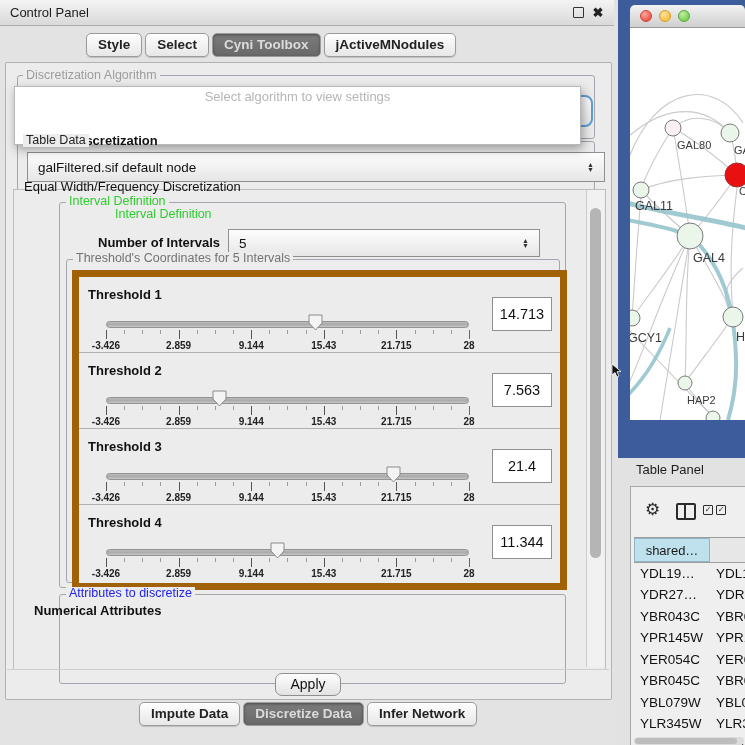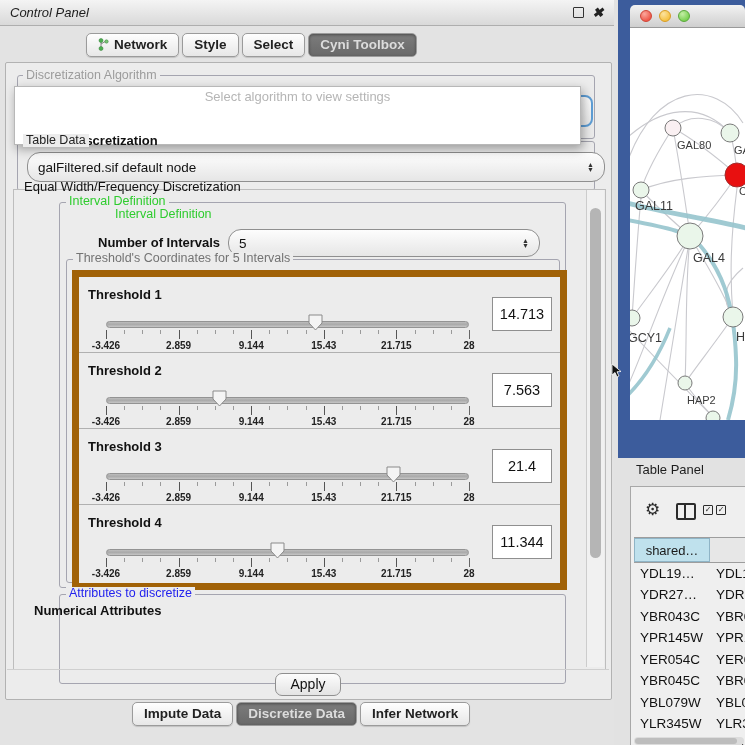--- a/index.html
+++ b/index.html
@@ -3,55 +3,55 @@
 <meta charset="utf-8">
 <style>
   html,body{margin:0;padding:0;}
   body{width:745px;height:745px;overflow:hidden;position:relative;
        font-family:"Liberation Sans",sans-serif;background:#e2e2e2;
        -webkit-font-smoothing:antialiased;}
   .abs{position:absolute;}
   
   #control-panel{left:0;top:0;width:614px;height:745px;background:#e3e3e3;}
   #cp-titlebar{left:0;top:0;width:614px;height:25px;
-    background:linear-gradient(#f4f4f4,#d9d9d9);border-bottom:1px solid #aeaeae;font-style:italic;}
+    background:linear-gradient(#f4f4f4,#d9d9d9);border-bottom:1px solid #aeaeae;}
   #cp-title{left:10px;top:5px;font-size:13px;color:#1d1d1d;}
   .titlebar-btn{top:6px;width:14px;height:14px;text-align:center;line-height:13px;color:#222;}
   #float-btn{left:571px;}
   #float-btn span{display:inline-block;width:9px;height:9px;border:1.5px solid #333;border-radius:1px;}
   #close-btn{left:591px;font-size:13px;font-weight:bold;}
   
   .tabrow{display:flex;gap:3px;}
   .tab{background:linear-gradient(#fefefe,#e7e7e7);border:1px solid #9b9b9b;
     border-radius:5px;padding:3px 11px 4px;font-size:13.5px;font-weight:bold;color:#222;
     white-space:nowrap;box-shadow:0 1px 1px rgba(0,0,0,.15);display:flex;align-items:center;gap:5px;}
   .tab.selected{background:linear-gradient(#7c7c7c,#696969);color:#dcdcdc;
     box-shadow:inset 0 1px 3px rgba(0,0,0,.4);}
   #top-tabs{left:86px;top:33px;}
-  #bottom-tabs{left:132px;top:702px;}
+  #bottom-tabs{left:139px;top:702px;}
   
   #main-panel{left:5px;top:62px;width:605px;height:636px;background:#ececec;
     border:1px solid #b2b2b2;border-radius:2px;}
   .groupbox{border:1px solid #a5a5b0;border-radius:3px;}
   .grouptitle{font-size:12.5px;background:#ececec;padding:0 3px;line-height:13px;}
   
   #algo-group{left:11px;top:12px;width:576px;height:62px;}
   #algo-group-title{left:17px;top:5px;color:#9c9c9c;font-size:12.5px;background:#ececec;padding:0 3px;}
   #algo-combo{left:19px;top:32px;width:564px;height:28px;border:2px solid #5e9ed6;
     border-radius:8px;background:linear-gradient(#fcfcfc,#e9e9e9);}
   
   #algo-popup{left:8px;top:23px;width:565px;height:57px;background:#ffffff;
     border:1px solid #b8b8b8;box-shadow:2px 4px 10px rgba(0,0,0,.35);z-index:20;}
   #algo-popup .hint{margin-top:2px;text-align:center;font-size:13px;color:#b5b5b5;}
   #algo-popup .opt{font-size:13px;color:#111;padding:1px 0 1px 9px;line-height:16px;margin-top:28px;}
   #algo-popup .opt.first{font-weight:bold;}
   
   #tabledata-group{left:11px;top:78px;width:576px;height:48px;}
   #tabledata-title{left:17px;top:71px;color:#222;z-index:22;}
-  .combo{background:linear-gradient(#fdfdfd,#e6e6e6);border:1px solid #8f8f8f;border-radius:13px;
+  .combo{background:linear-gradient(#fdfdfd,#e6e6e6);border:1px solid #8f8f8f;border-radius:0;
     font-size:13.5px;color:#111;display:flex;align-items:center;padding:0 10px;}
   #tabledata-combo{left:21px;top:89px;width:556px;height:28px;}
   .stepper{margin-left:auto;display:flex;flex-direction:column;align-items:center;
     font-size:7px;line-height:5px;color:#333;}
   
   #scrollpane{left:7px;top:126px;width:591px;height:479px;border:1px solid #bdbdbd;background:#ececec;}
   #vscroll{left:572px;top:0;width:17px;height:477px;background:#f1f1f1;border-left:1px solid #ccc;}
   #vscroll-thumb{left:3px;top:18px;width:11px;height:350px;background:#b5b5b5;border-radius:6px;}
   
   #interval-group{left:45px;top:12px;width:505px;height:384px;}
@@ -130,37 +130,30 @@
 <div class="abs" id="control-panel">
 
   <div class="abs" id="cp-titlebar">
     <div class="abs" id="cp-title">Control Panel</div>
     <div class="abs titlebar-btn" id="float-btn"><span></span></div>
     <div class="abs titlebar-btn" id="close-btn">✖</div>
   </div>
 
   <div class="abs tabrow" id="top-tabs">
     <div class="tab">
-      <svg width="11" height="13" viewBox="0 0 11 13">
-        <line x1="3" y1="3" x2="3" y2="10" stroke="#888" stroke-width="1"></line>
-        <line x1="3" y1="6" x2="8" y2="3" stroke="#888" stroke-width="1"></line>
-        <circle cx="3" cy="2.5" r="2" fill="#4caf50" stroke="#2e7d32" stroke-width=".5"></circle>
-        <circle cx="8.5" cy="3.5" r="1.7" fill="#7cc576" stroke="#2e7d32" stroke-width=".5"></circle>
-        <circle cx="3" cy="10.5" r="2" fill="#4caf50" stroke="#2e7d32" stroke-width=".5"></circle>
-      </svg>
-      <span>Network</span>
-    </div>
-    <div class="tab">
         <span>Style</span>
       </div>
     <div class="tab">
         <span>Select</span>
       </div>
     <div class="tab selected">
         <span>Cyni Toolbox</span>
+      </div>
+    <div class="tab">
+        <span>jActiveMNodules</span>
       </div>
   </div>
 
   <div class="abs" id="main-panel">
 
     <div class="abs groupbox" id="algo-group"></div>
     <div class="abs" id="algo-group-title">Discretization Algorithm</div>
     <div class="abs" id="algo-combo"></div>
 
     <div class="abs" id="algo-popup">

